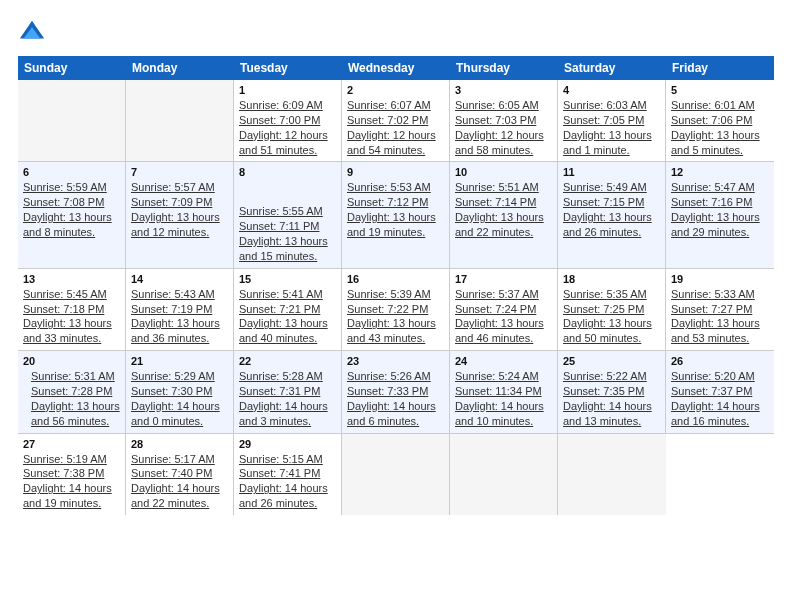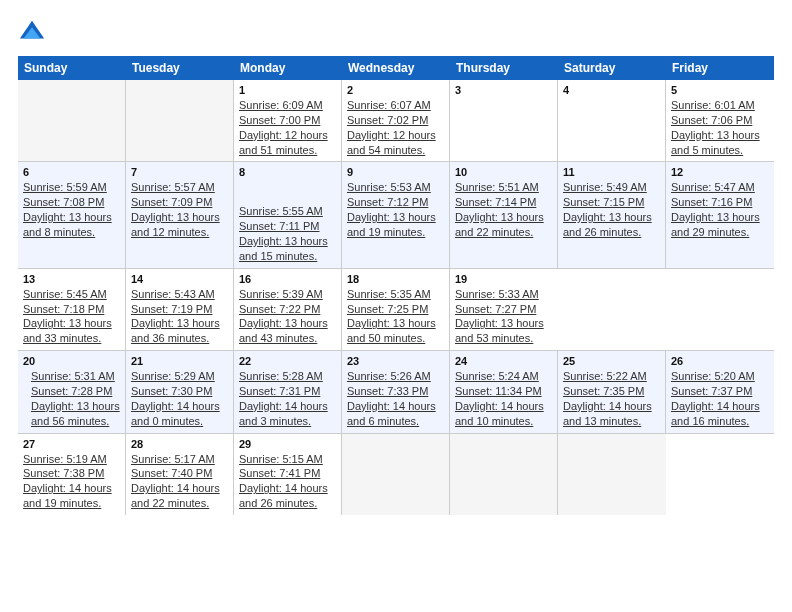--- a/index.html
+++ b/index.html
@@ -142,22 +142,22 @@
     </div>
     <div class="title-block">
       <div class="title-month"></div>
       <div class="title-location"></div>
     </div>
   </div>
 
   <div class="calendar">
     <div class="cal-header" id="cal-header">
         <div class="cal-header-cell">Sunday</div>
+        <div class="cal-header-cell">Monday</div>
         <div class="cal-header-cell">Tuesday</div>
-        <div class="cal-header-cell">Monday</div>
         <div class="cal-header-cell">Wednesday</div>
         <div class="cal-header-cell">Thursday</div>
         <div class="cal-header-cell">Saturday</div>
         <div class="cal-header-cell">Friday</div>
       </div>
     <div class="cal-body" id="cal-body">
         <div class="cal-row">
           <div class="cal-cell empty"></div>
           <div class="cal-cell empty"></div>
           <div class="cal-cell">
@@ -167,23 +167,29 @@
 Daylight: 12 hours and 51 minutes.</div>
           </div>
           <div class="cal-cell">
             <span class="day-num">2</span>
             <div class="day-info" style="white-space: pre-line;">Sunrise: 6:07 AM
 Sunset: 7:02 PM
 Daylight: 12 hours and 54 minutes.</div>
           </div>
           <div class="cal-cell">
             <span class="day-num">3</span>
+            <div class="day-info" style="white-space: pre-line;">Sunrise: 6:05 AM
+Sunset: 7:03 PM
+Daylight: 12 hours and 58 minutes.</div>
           </div>
           <div class="cal-cell">
             <span class="day-num">4</span>
+            <div class="day-info" style="white-space: pre-line;">Sunrise: 6:03 AM
+Sunset: 7:05 PM
+Daylight: 13 hours and 1 minute.</div>
           </div>
           <div class="cal-cell">
             <span class="day-num">5</span>
             <div class="day-info" style="white-space: pre-line;">Sunrise: 6:01 AM
 Sunset: 7:06 PM
 Daylight: 13 hours and 5 minutes.</div>
           </div>
         </div>
         <div class="cal-row cal-row-alt">
           <div class="cal-cell">
@@ -236,24 +242,36 @@
 Sunset: 7:18 PM
 Daylight: 13 hours and 33 minutes.</div>
           </div>
           <div class="cal-cell">
             <span class="day-num">14</span>
             <div class="day-info" style="white-space: pre-line;">Sunrise: 5:43 AM
 Sunset: 7:19 PM
 Daylight: 13 hours and 36 minutes.</div>
           </div>
           <div class="cal-cell">
+            <span class="day-num">15</span>
+            <div class="day-info" style="white-space: pre-line;">Sunrise: 5:41 AM
+Sunset: 7:21 PM
+Daylight: 13 hours and 40 minutes.</div>
+          </div>
+          <div class="cal-cell">
             <span class="day-num">16</span>
             <div class="day-info" style="white-space: pre-line;">Sunrise: 5:39 AM
 Sunset: 7:22 PM
 Daylight: 13 hours and 43 minutes.</div>
+          </div>
+          <div class="cal-cell">
+            <span class="day-num">17</span>
+            <div class="day-info" style="white-space: pre-line;">Sunrise: 5:37 AM
+Sunset: 7:24 PM
+Daylight: 13 hours and 46 minutes.</div>
           </div>
           <div class="cal-cell">
             <span class="day-num">18</span>
             <div class="day-info" style="white-space: pre-line;">Sunrise: 5:35 AM
 Sunset: 7:25 PM
 Daylight: 13 hours and 50 minutes.</div>
           </div>
           <div class="cal-cell">
             <span class="day-num">19</span>
             <div class="day-info" style="white-space: pre-line;">Sunrise: 5:33 AM

